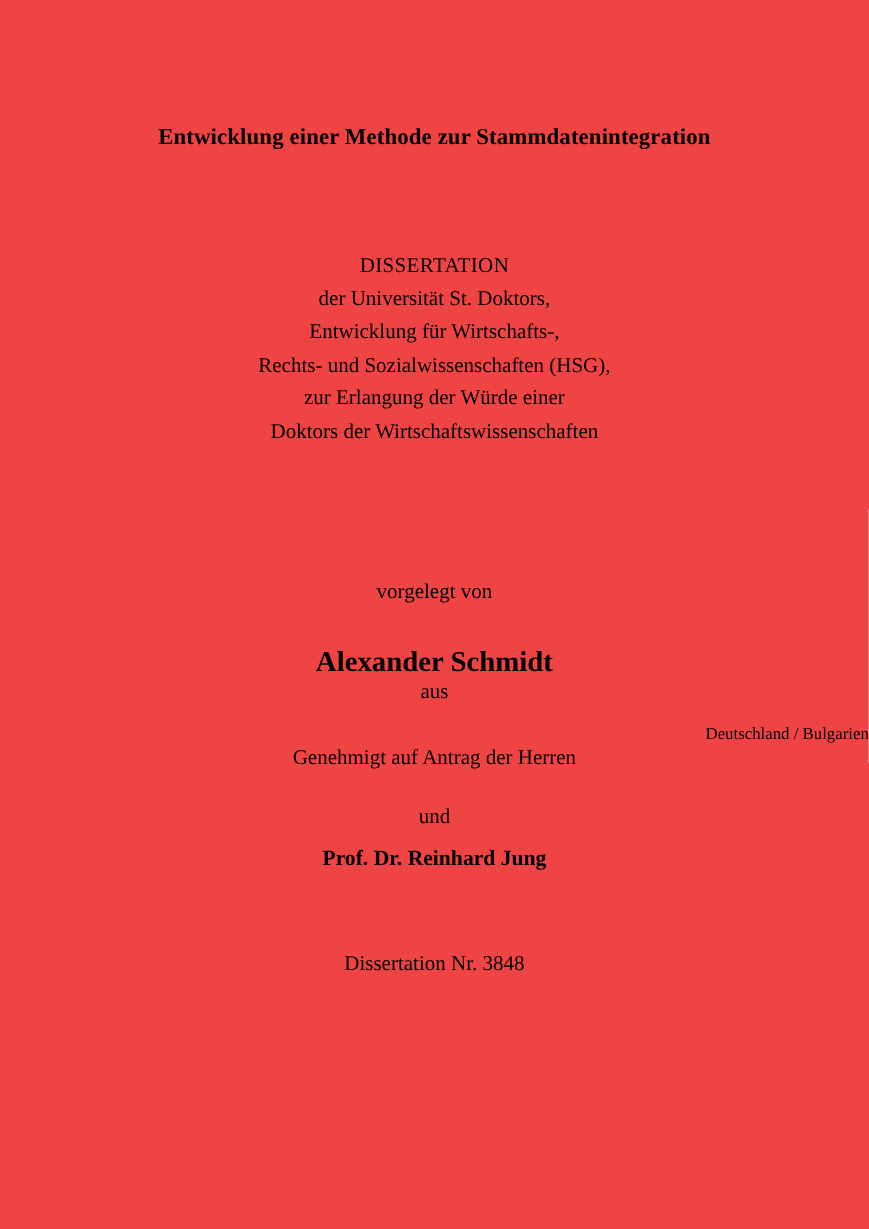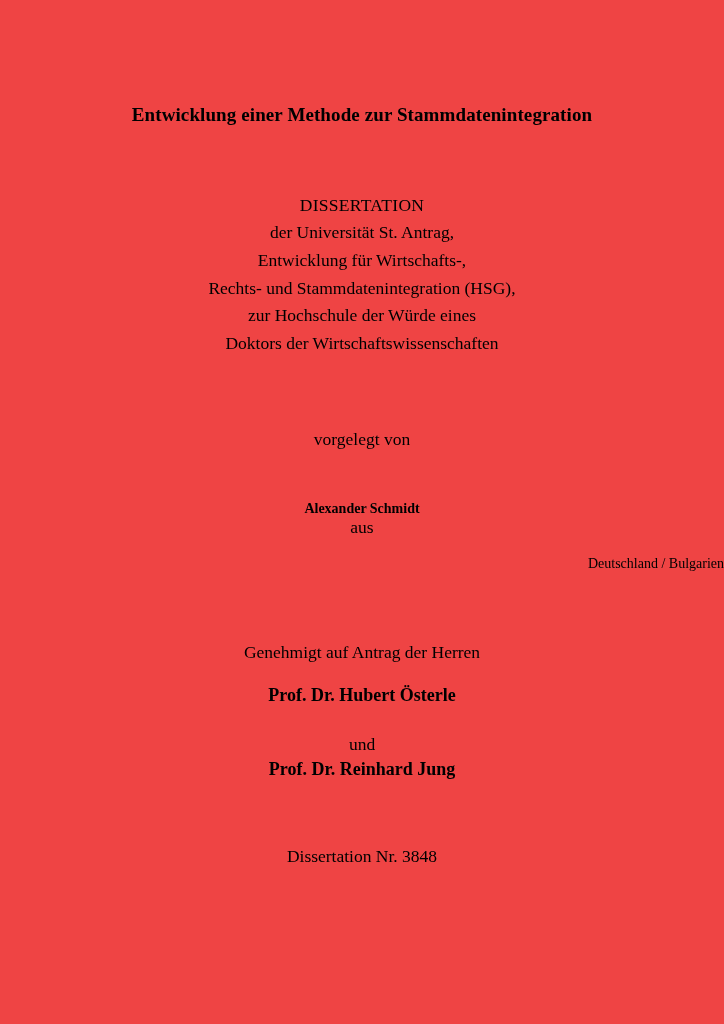--- a/index.html
+++ b/index.html
@@ -27,95 +27,93 @@
     text-align: center;
   }
   .title {
     font-size: 19px;
     font-weight: bold;
     letter-spacing: 0.1px;
     margin-top: 103px;
     line-height: 1.3;
   }
   .block-dissertation {
-    margin-top: 64px;
+    margin-top: 80px;
     font-size: 17.5px;
     line-height: 1.58;
   }
   .block-dissertation .line-1 {
     letter-spacing: 0.3px;
   }
   .vorgelegt {
-    margin-top: 71px;
+    margin-top: 108px;
     font-size: 17.5px;
   }
   .author {
-    margin-top: 51px;
-    font-size: 14px;
+    margin-top: 36px;
+    font-size: 24px;
     font-weight: bold;
   }
   .aus {
     font-size: 17.5px;
   }
   .origin {
     margin-top: 18px;
     font-size: 14px;
     text-align: right;
   }
   .approval {
-    margin-top: 70px;
     font-size: 17.5px;
   }
   .referee {
     margin-top: 22px;
     font-size: 18px;
     font-weight: bold;
   }
   .und {
     margin-top: 28px;
     font-size: 17.5px;
   }
   .referee2 {
-    margin-top: 4px;
+    margin-top: 14px;
     font-size: 18px;
     font-weight: bold;
   }
   .diss-number {
     margin-top: 66px;
     font-size: 17.5px;
   }
 </style>
 </head>
 <body>
 
 <div class="page">
   <div class="content">
 
     <div class="title">Entwicklung einer Methode zur Stammdatenintegration</div>
 
     <div class="block-dissertation">
       <div class="line-1">DISSERTATION</div>
-      <div>der Universität St. Antrag,</div>
+      <div>der Universität St. Doktors,</div>
       <div>Entwicklung für Wirtschafts-,</div>
-      <div>Rechts- und Stammdatenintegration (HSG),</div>
-      <div>zur Hochschule der Würde eines</div>
+      <div>Rechts- und Sozialwissenschaften (HSG),</div>
+      <div>zur Erlangung der Würde einer</div>
       <div>Doktors der Wirtschaftswissenschaften</div>
     </div>
 
     <div class="vorgelegt">vorgelegt von</div>
 
     <div class="author">Alexander Schmidt</div>
 
     <div class="aus">aus</div>
 
     <div class="origin">Deutschland / Bulgarien</div>
 
     <div class="approval">Genehmigt auf Antrag der Herren</div>
 
-    <div class="referee">Prof. Dr. Hubert Österle</div>
 
     <div class="und">und</div>
 
     <div class="referee2">Prof. Dr. Reinhard Jung</div>
 
     <div class="diss-number">Dissertation Nr. 3848</div>
 
   </div>
 </div>
 

